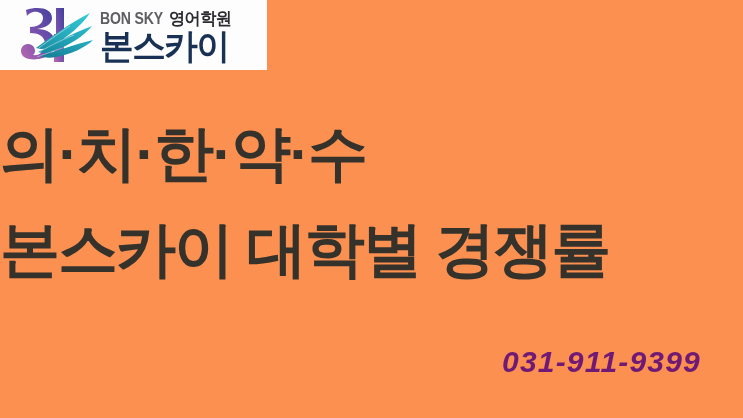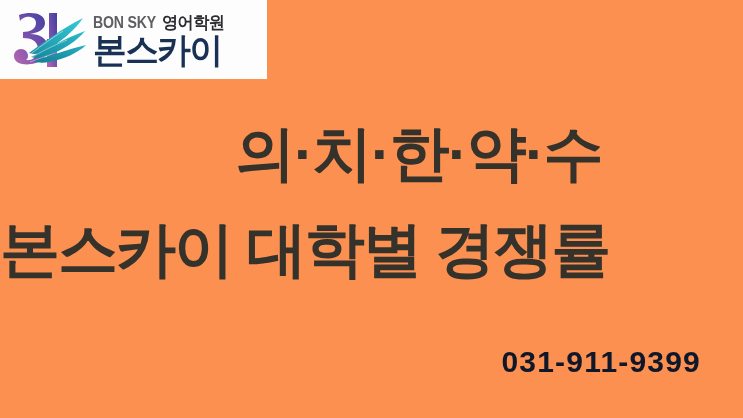--- a/index.html
+++ b/index.html
@@ -17,26 +17,26 @@
     font-family: "Liberation Sans", "DejaVu Sans", sans-serif;
     -webkit-font-smoothing: antialiased;
   }
 
   
   #logo-plate {
     position: absolute;
     left: 0;
     top: 0;
     width: 267px;
-    height: 79px;
+    height: 70px;
     background: #fdfdfd;
     display: flex;
     align-items: center;
     box-sizing: border-box;
-    padding-left: 9px;
+    padding-left: 16px;
   }
 
   #logo-mark {
     width: 78px;
     height: 62px;
     flex: 0 0 78px;
     margin-right: 6px;
   }
 
   #logo-text-block {
@@ -83,21 +83,21 @@
     transform: scaleX(0.96);
     transform-origin: left center;
   }
 
   
   #headline {
     position: absolute;
     left: 0;
     top: 124px;
     width: 602px;
-    text-align: right;
+    text-align: left;
   }
   .headline-line {
     color: #35322b;
     font-weight: bold;
     white-space: nowrap;
     line-height: 1;
     letter-spacing: -1px;
   }
   #headline-line-1 {
     font-size: 60px;
@@ -107,25 +107,26 @@
   #headline-line-2 {
     font-size: 60px;
     letter-spacing: -2px;
   }
 
   
   #phone-number {
     position: absolute;
     right: 42px;
     top: 345px;
-    color: #0f172a;
+    color: #701a75;
     font-size: 30px;
     font-weight: bold;
     letter-spacing: 1.2px;
     white-space: nowrap;
+    font-style: italic;
   }
 </style>
 </head>
 <body>
 
 <div id="poster">
 
   <div id="logo-plate">
 
     <svg id="logo-mark" viewBox="0 0 78 62" aria-hidden="true">

